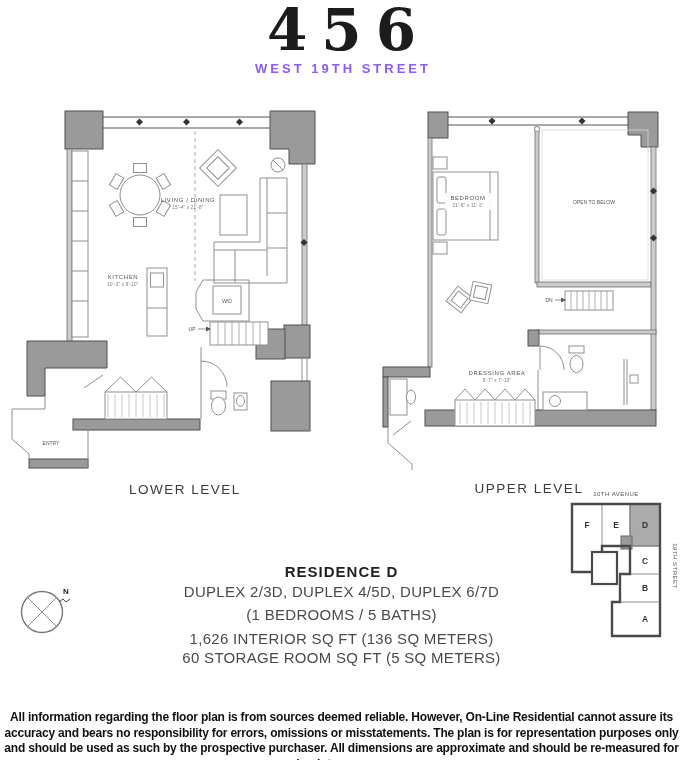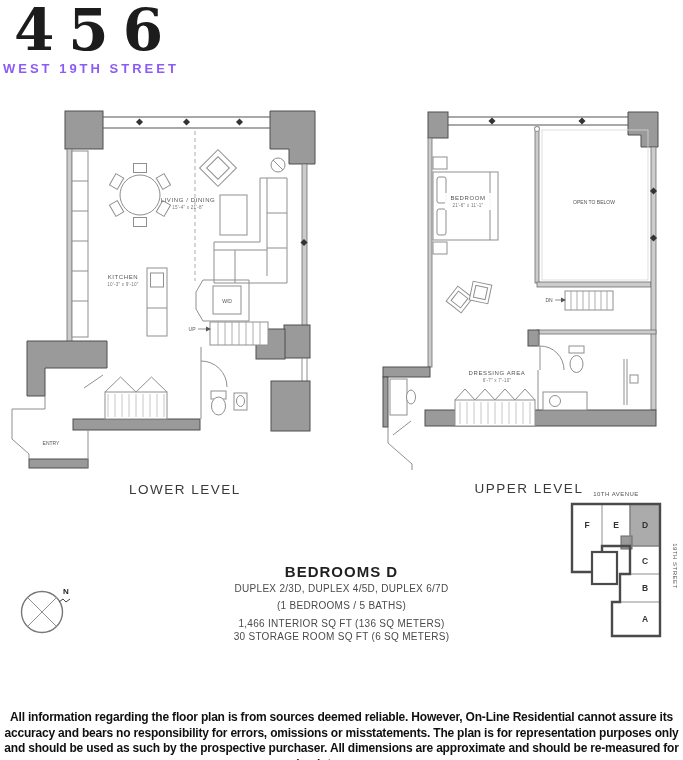--- a/index.html
+++ b/index.html
@@ -4,21 +4,21 @@
 <style>
   html,body{margin:0;padding:0;}
   body{
     width:683px;height:760px;position:relative;overflow:hidden;
     background:#ffffff;
     background-image:radial-gradient(rgba(120,120,120,.10) .7px, transparent .7px);
     background-size:4px 4px;
     font-family:"Liberation Sans",sans-serif;color:#222;
   }
   .page{position:absolute;inset:0;}
-  .hdr{position:absolute;left:0;right:0;top:0;}
+  .hdr{position:absolute;left:0;right:0;top:0;text-align:center;}
   .bldg-num{
     font-family:"DejaVu Serif",serif;font-weight:700;font-size:58px;line-height:1.0;
     letter-spacing:14px;padding-left:14px;color:#1c1c1c;margin-top:1px;
   }
   .street{
     font-size:13px;font-weight:700;letter-spacing:3px;padding-left:3px;color:#8b5cf6;margin-top:2px;
   }
   svg{position:absolute;overflow:visible;}
   svg line{stroke:#8f8f8f;stroke-width:1;}
   .wline{stroke:#555;stroke-width:1.1;}
@@ -35,21 +35,21 @@
   svg text{font-family:"Liberation Sans",sans-serif;fill:#4e4e4e;}
   .room-label{font-size:6px;letter-spacing:.6px;text-anchor:middle;fill:#555;}
   .dim-label{font-size:4.6px;letter-spacing:.2px;text-anchor:middle;fill:#777;}
   .tiny-label{font-size:5px;text-anchor:middle;fill:#555;}
   .level-label{font-size:13.5px;letter-spacing:1.5px;text-anchor:middle;fill:#3a3a3a;}
   .kp-label{font-size:6px;letter-spacing:.5px;text-anchor:middle;fill:#555;}
   .kp-unit{font-size:8.5px;font-weight:700;text-anchor:middle;fill:#333;}
   .n-label{font-size:8px;font-weight:700;fill:#222;}
   .residence-info{position:absolute;left:0;right:0;top:563px;text-align:center;}
   .res-title{font-size:15px;font-weight:700;letter-spacing:1px;color:#1f1f1f;}
-  .res-line{font-size:10px;letter-spacing:.3px;color:#4a4a4a;}
+  .res-line{font-size:15px;letter-spacing:.3px;color:#4a4a4a;}
   .res-duplex{margin-top:3px;}
   .res-rooms{margin-top:6px;}
   .res-interior{margin-top:7px;}
   .res-storage{margin-top:2px;}
   .disclaimer{
     position:absolute;left:4px;right:4px;top:710px;text-align:center;
     font-size:12px;font-weight:700;letter-spacing:-.2px;line-height:1.3;color:#101010;
   }
 </style>
 </head>
@@ -277,25 +277,25 @@
   <svg style="left:10px;top:580px;" width="70" height="70" viewBox="0 0 70 70">
     <circle cx="32" cy="32" r="20.5" fill="none" stroke="#777" stroke-width="1.4"></circle>
     <line x1="17.5" y1="17.5" x2="46.5" y2="46.5" stroke="#888" stroke-width="1"></line>
     <line x1="17.5" y1="46.5" x2="46.5" y2="17.5" stroke="#888" stroke-width="1"></line>
     <line x1="21" y1="43" x2="47" y2="17" stroke="#0a0a0a" stroke-width="4"></line>
     <path d="M49,22 L53,19 L56,22 L60,19" fill="none" stroke="#444" stroke-width="1"></path>
     <text class="n-label" x="53" y="14">N</text>
   </svg>
 
   <div class="residence-info">
-    <div class="res-title">BEDROOMS D</div>
+    <div class="res-title">RESIDENCE D</div>
     <div class="res-line res-duplex">DUPLEX 2/3D, DUPLEX 4/5D, DUPLEX 6/7D</div>
     <div class="res-line res-rooms">(1 BEDROOMS / 5 BATHS)</div>
-    <div class="res-line res-interior">1,466 INTERIOR SQ FT (136 SQ METERS)</div>
-    <div class="res-line res-storage">30 STORAGE ROOM SQ FT (6 SQ METERS)</div>
+    <div class="res-line res-interior">1,626 INTERIOR SQ FT (136 SQ METERS)</div>
+    <div class="res-line res-storage">60 STORAGE ROOM SQ FT (5 SQ METERS)</div>
   </div>
 
   <svg style="left:555px;top:484px;" width="128" height="170" viewBox="0 0 128 170">
     <text class="kp-label" x="61" y="12">10TH AVENUE</text>
     <text class="kp-label" x="118" y="82" transform="rotate(90 118 82)">19TH STREET</text>
     <rect x="75" y="20" width="30" height="42" fill="#ababab" stroke="#666" stroke-width="1"></rect>
     <rect x="66" y="52" width="11" height="13" fill="#9a9a9a" stroke="#666" stroke-width="1"></rect>
     <line x1="47" y1="20" x2="47" y2="62" stroke="#888"></line>
     <line x1="75" y1="20" x2="75" y2="62" stroke="#888"></line>
     <line x1="75" y1="62" x2="105" y2="62" stroke="#888"></line>

